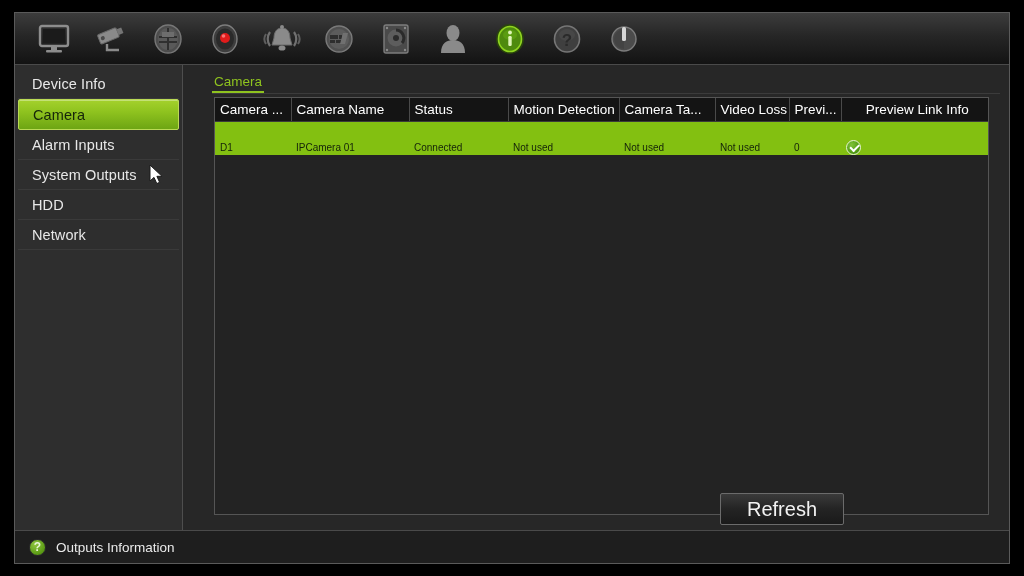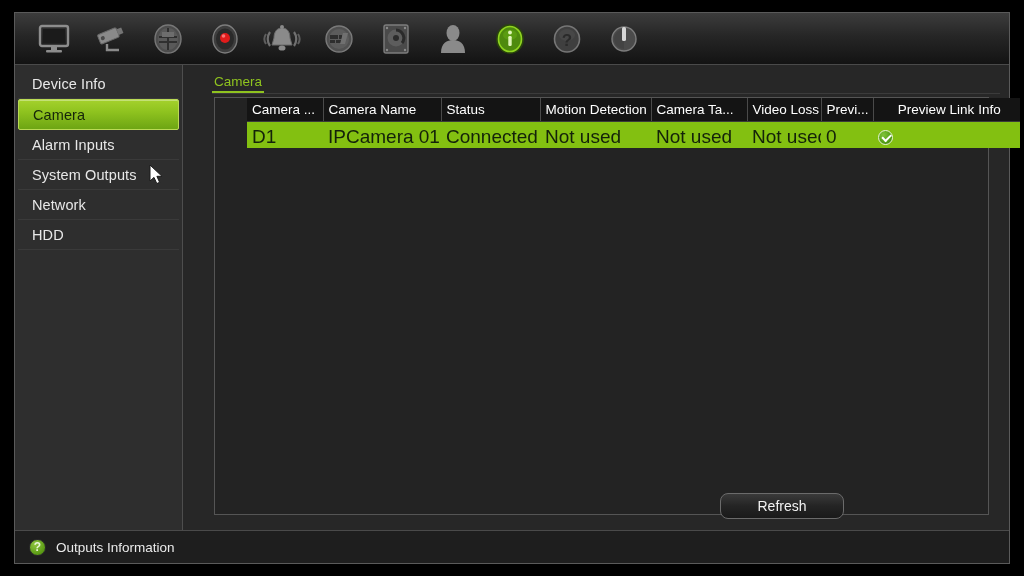--- a/index.html
+++ b/index.html
@@ -133,41 +133,40 @@
     left: 10px; top: 32px;
     width: 775px; height: 418px;
     background: #232323;
     border: 1px solid #555555;
   }
 
   table#cam-table {
     width: 100%;
     border-collapse: collapse;
     table-layout: fixed;
-    margin-left: 32px;
   }
   #cam-table th {
     background: #141414;
     color: #ffffff;
     font-size: 13.5px;
     font-weight: normal;
     text-align: left;
     height: 23px;
     padding: 0 0 0 5px;
     border-right: 1px solid #4a4a4a;
     border-bottom: 1px solid #3a3a3a;
     white-space: nowrap;
     overflow: hidden;
     cursor: pointer;
   }
   #cam-table th:last-child { border-right: none; text-align: center; }
   #cam-table td {
     height: 25px;
-    font-size: 19px;
-    padding: 4px 0 0 5px;
+    font-size: 10px;
+    padding: 18px 0 0 5px;
     white-space: nowrap;
     overflow: hidden;
   }
   tr.row-selected td {
     background: #83c011;
     color: #14220a;
   }
 
   .check-badge {
     display: inline-block;
@@ -184,30 +183,30 @@
     left: 3px; top: 3px;
     width: 7px; height: 3.5px;
     border-left: 2px solid #ffffff;
     border-bottom: 2px solid #ffffff;
     transform: rotate(-45deg);
   }
 
   
   .btn {
     position: absolute;
-    height: 26px;
+    height: 32px;
     background: linear-gradient(180deg, #3a3a3a 0%, #242424 50%, #1a1a1a 100%);
     border: 1px solid #6b6b6b;
     color: #f2f2f2;
-    font-size: 14px;
+    font-size: 20px;
     display: flex;
     align-items: center;
     justify-content: center;
     cursor: pointer;
-    border-radius: 8px;
+    border-radius: 2px;
   }
   #btn-refresh { left: 516px; top: 428px; width: 124px; }
   #btn-exit    { left: 648px; top: 428px; width: 124px; }
 
   
   #statusbar {
     position: absolute;
     left: 0; top: 517px;
     width: 994px; height: 33px;
     background: #1e1e1e;
@@ -391,25 +390,25 @@
 
         <div class="side-item">
           <span class="side-label">Alarm Inputs</span>
         </div>
 
         <div class="side-item">
           <span class="side-label">System Outputs</span>
         </div>
 
         <div class="side-item">
+          <span class="side-label">HDD</span>
+        </div>
+
+        <div class="side-item">
           <span class="side-label">Network</span>
-        </div>
-
-        <div class="side-item">
-          <span class="side-label">HDD</span>
         </div>
 
 
       </div>
 
       <div id="content">
 
         <div id="tabbar">
           <div class="tab">Camera</div>
         </div>

